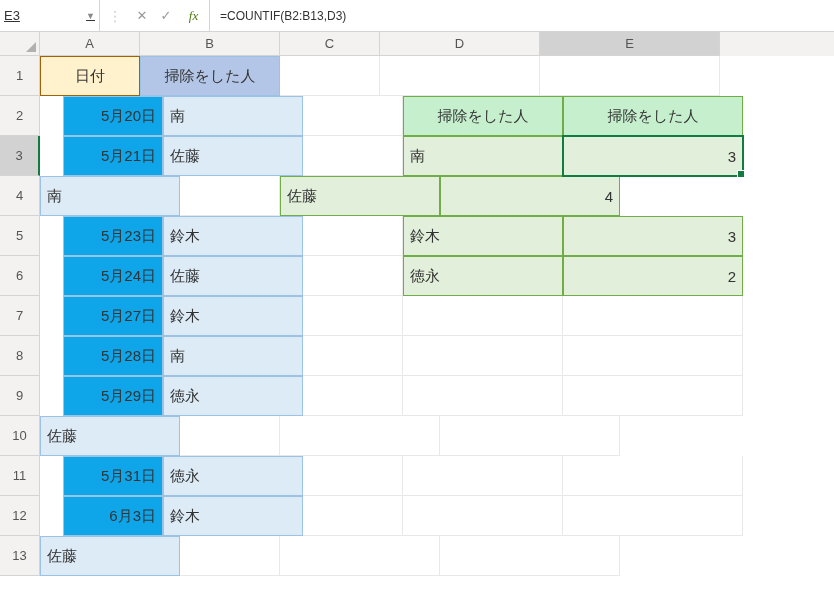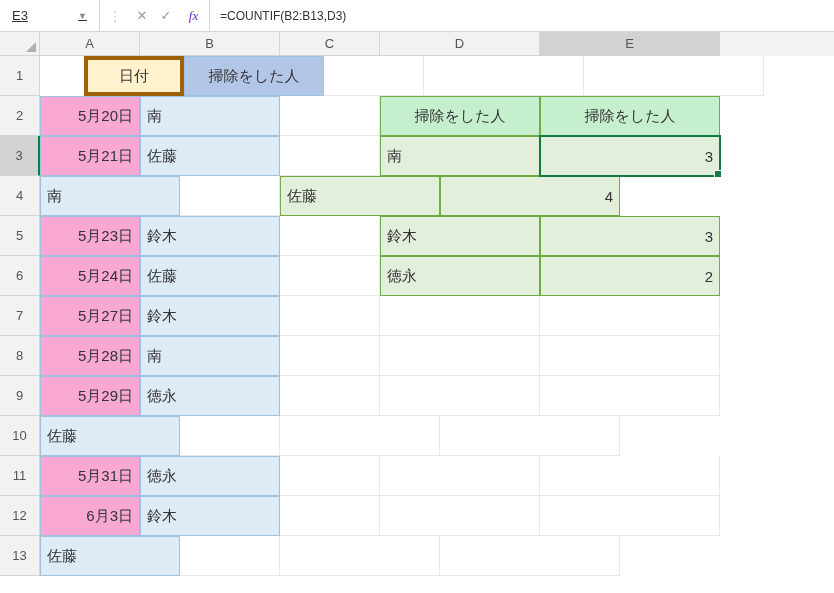--- a/index.html
+++ b/index.html
@@ -15,21 +15,21 @@
     align-items: center;
     height: 32px;
     border-bottom: 1px solid #d4d4d4;
     background: #fff;
   }
   .name-box {
     width: 100px;
     height: 100%;
     display: flex;
     align-items: center;
-    padding: 0 12px;
+    padding: 0 4px;
     border-right: 1px solid #d4d4d4;
     position: relative;
     text-decoration: underline;
   }
   .name-box-text {
     flex: 1;
     font-size: 13px;
   }
   .name-box-dropdown {
     font-size: 9px;
@@ -48,21 +48,21 @@
     height: 100%;
     display: flex;
     align-items: center;
     justify-content: center;
     color: #999;
     font-size: 13px;
   }
   .fb-btn.fx {
     font-style: italic;
     font-family: "Times New Roman", serif;
-    color: #6d28d9;
+    color: #4d7c0f;
     border-right: 1px solid #d4d4d4;
     width: 32px;
   }
   .formula-input {
     flex: 1;
     padding: 0 10px;
     font-size: 12px;
     height: 100%;
     display: flex;
     align-items: center;
@@ -135,33 +135,33 @@
     font-size: 15px;
     position: relative;
   }
   .col-A { width: 100px; }
   .col-B { width: 140px; }
   .col-C { width: 100px; }
   .col-D { width: 160px; }
   .col-E { width: 180px; }
   .header-yellow {
     background: #fff2cc;
-    border: 4px solid #a16207;
-    justify-content: center;
-    margin-left: 44px;
+    border: 1px solid #a16207;
+    justify-content: center;
   }
   .header-blue {
     background: #b4c6e7;
     border: 1px solid #9cc3e6;
     justify-content: center;
   }
   .cell-yellow {
-    background: #f9a8d4;
+    background: #0ea5e9;
     border: 1px solid #9cc3e6;
     justify-content: flex-end;
+    margin-left: 23px;
   }
   .cell-blue {
     background: #ddebf7;
     border: 1px solid #9cc3e6;
   }
   .header-green {
     background: #c6efce;
     border: 1px solid #70ad47;
     justify-content: center;
   }

